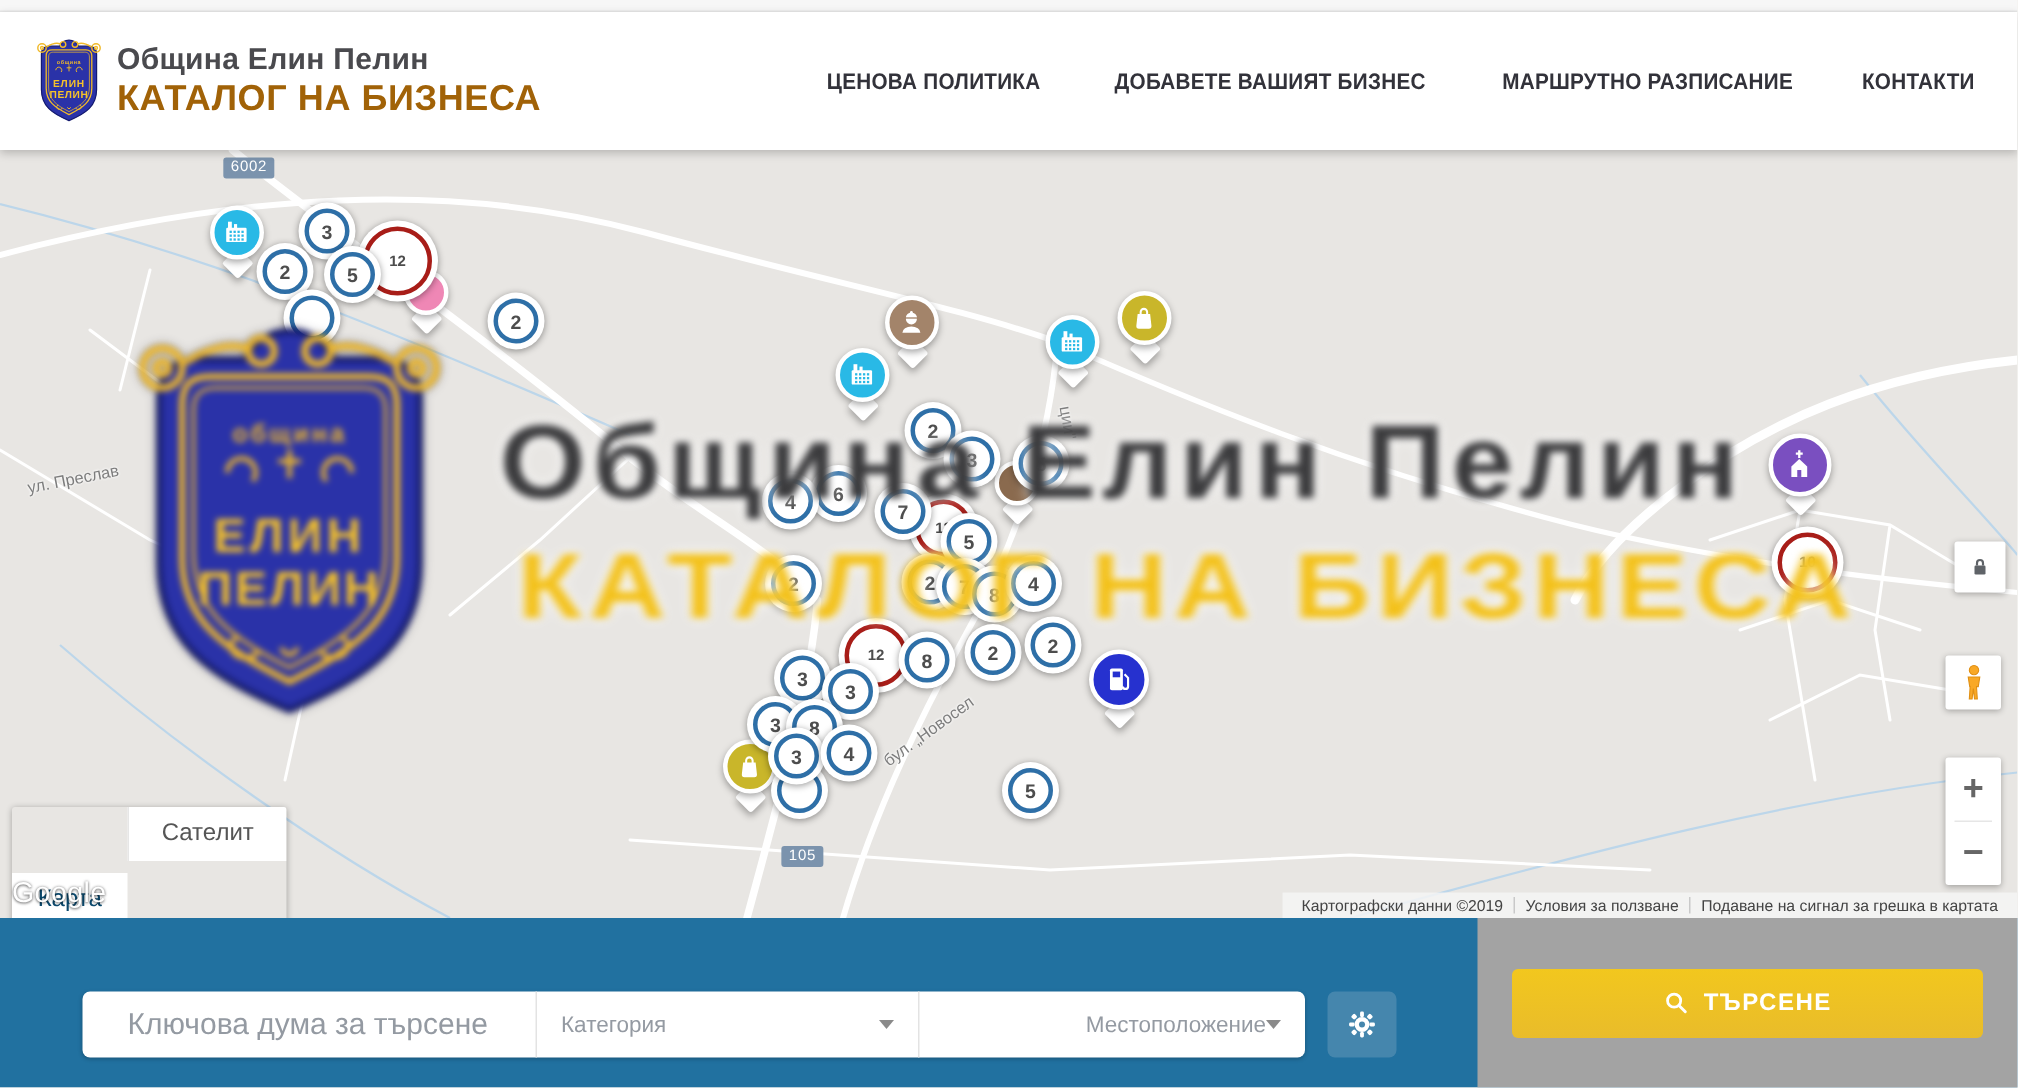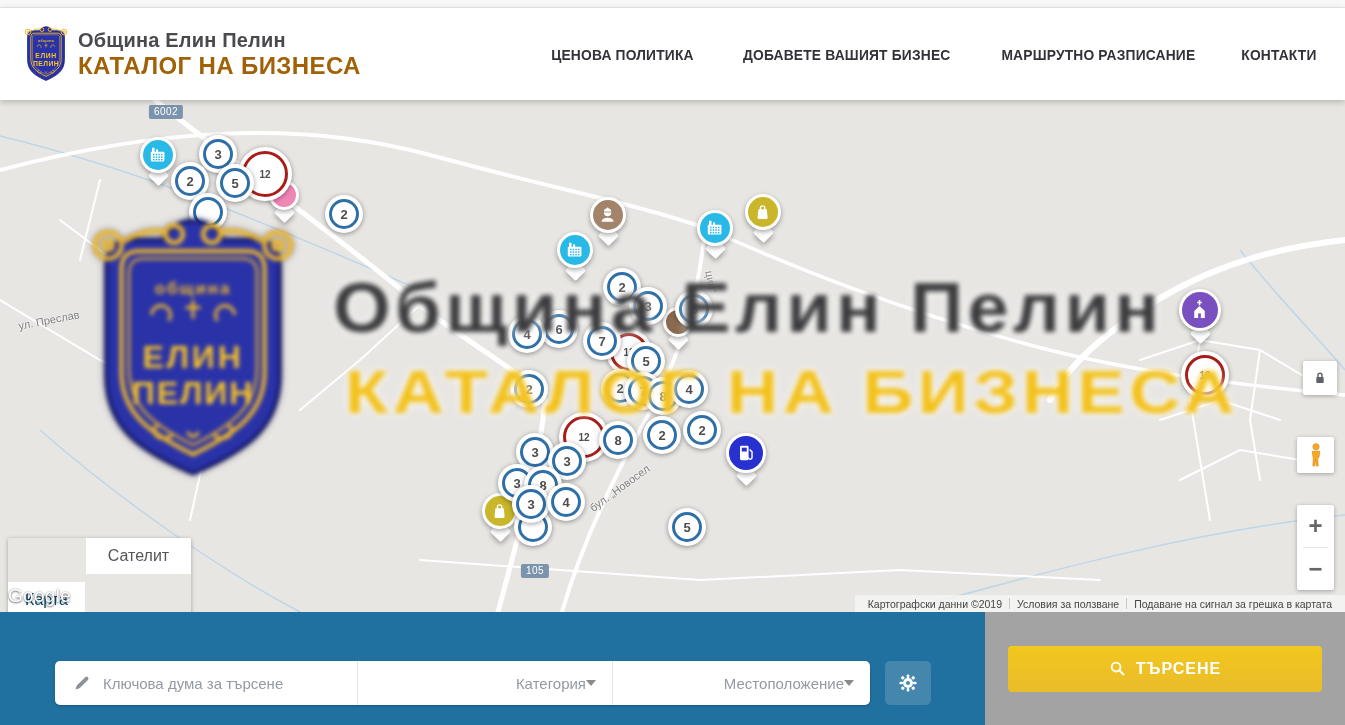--- a/index.html
+++ b/index.html
@@ -51,24 +51,24 @@
   .ctl-peg { left:1297px; top:337px; width:37px; height:36px; }
   .zoomctl { position:absolute; z-index:6; left:1297px; top:405px; width:37px; background:#fff; box-shadow:0 1px 4px rgba(0,0,0,.3); border-radius:2px; display:flex; flex-direction:column; }
   .zoomctl button { border:none; background:none; height:42px; font-size:24px; font-weight:bold; color:#666; cursor:pointer; line-height:1; font-family:inherit; }
   .zoomctl .zdiv { height:1px; background:#e6e6e6; margin:0 6px; }
 
   
   .searchbar { position:relative; width:1345px; height:113px; background:#2171a0; }
   .sb-right { position:absolute; right:0; top:0; bottom:0; width:360px; background:#a3a3a3; display:flex; align-items:center; justify-content:center; }
   .fields { position:absolute; left:55px; top:49px; width:815px; height:44px; background:#fff; border-radius:5px; display:flex; align-items:stretch; box-shadow:0 1px 3px rgba(0,0,0,.25); }
   .f-keyword { width:302px; display:flex; align-items:center; padding:0 12px 0 18px; gap:12px; }
-  .f-keyword input { border:none; outline:none; flex:1; font-size:15px; color:#555; font-family:inherit; background:transparent; }
+  .f-keyword input { border:none; outline:none; flex:1; font-size:20px; color:#555; font-family:inherit; background:transparent; }
   .f-keyword input::placeholder { color:#949aa2; }
   .f-sel { display:flex; align-items:center; justify-content:space-between; padding:0 16px; border-left:1px solid #e3e3e3; cursor:pointer; }
-  .f-cat { width:255px;justify-content:flex-end; }
+  .f-cat { width:255px; }
   .f-loc { width:258px;justify-content:flex-end; }
   .f-sel .ph { font-size:15px; color:#949aa2; }
   .caret { width:0; height:0; border-left:5px solid transparent; border-right:5px solid transparent; border-top:6px solid #8a8a8a; }
   .gear-btn { position:absolute; left:885px; top:49px; width:46px; height:44px; background:#4586ad; border:none; border-radius:5px; cursor:pointer; display:flex; align-items:center; justify-content:center; }
   .search-btn { width:314px; height:46px; border:none; border-radius:4px; background:linear-gradient(#f2c71e,#e9bc2a); color:#fff; font-size:16px; font-weight:bold; letter-spacing:1px; cursor:pointer; display:flex; align-items:center; justify-content:center; gap:10px; font-family:inherit; }
 
   svg text { font-family:"Liberation Sans","DejaVu Sans",sans-serif; }
   .hidden-defs { position:absolute; width:0; height:0; overflow:hidden; }
 </style>
 </head>

